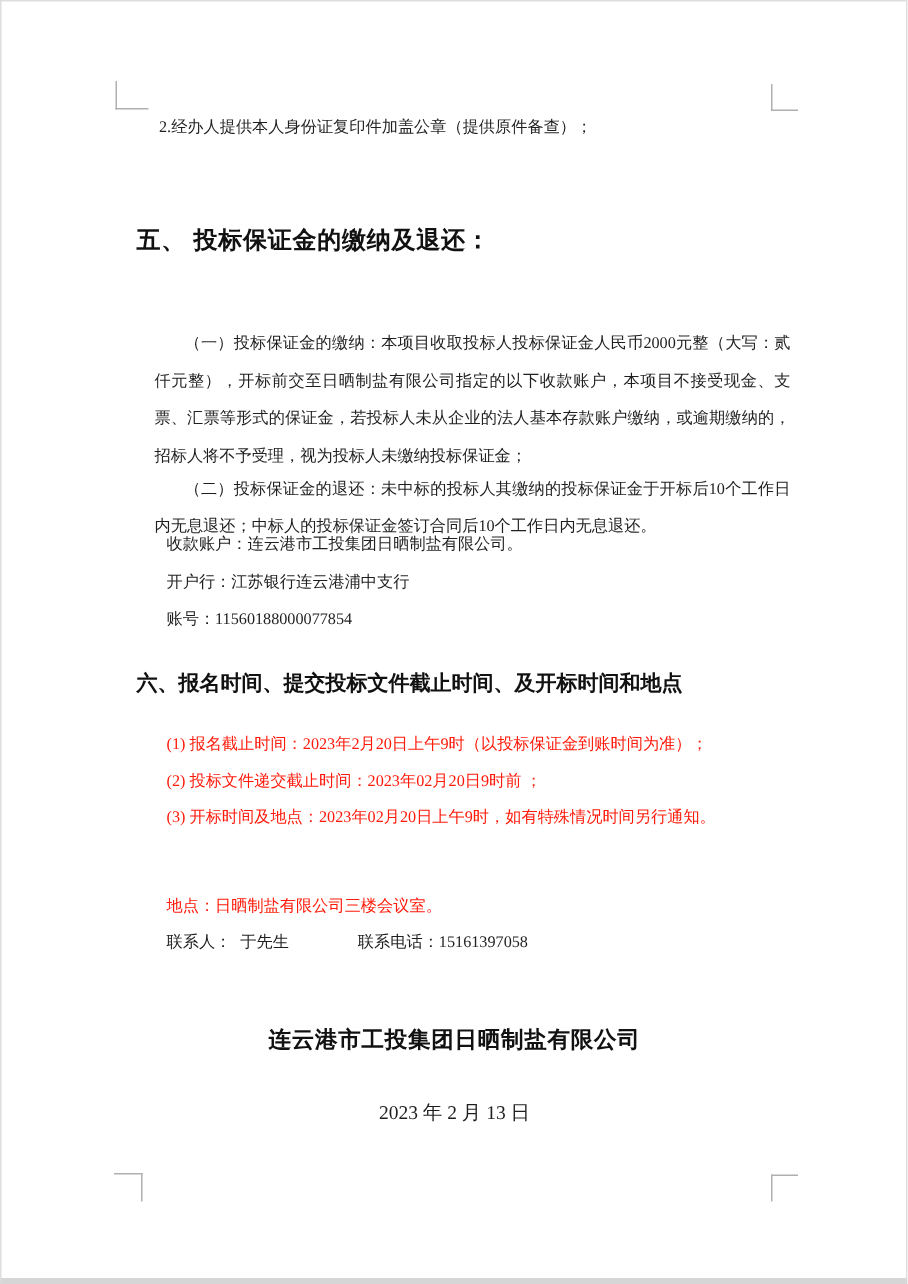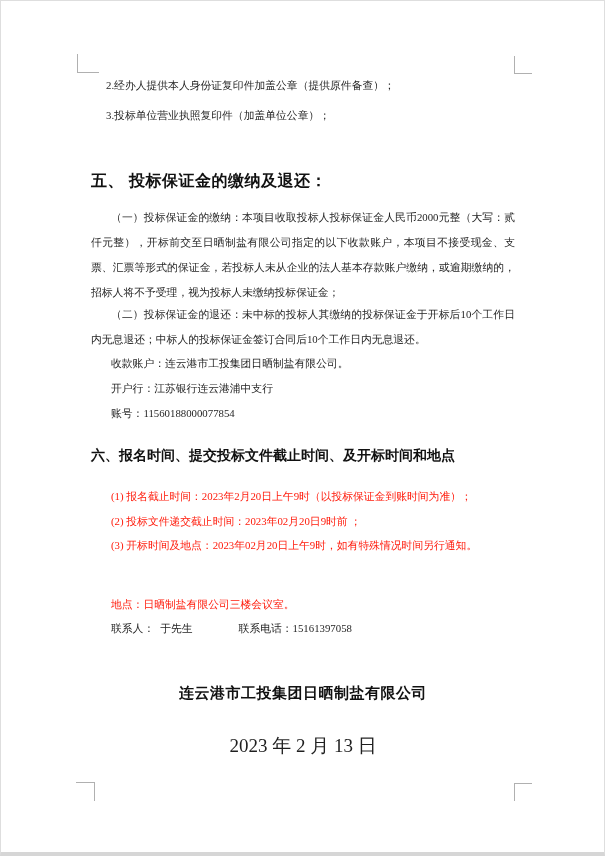--- a/index.html
+++ b/index.html
@@ -27,58 +27,57 @@
 
   .body-text { font-size:10.8px; }
   .prelude { top:69px; }
   .prelude .line { line-height:30px; padding-left:15px; }
 
   .heading {
     font-family:"Liberation Sans","DejaVu Sans",sans-serif;
     font-weight:bold; color:#111;
     white-space:nowrap;
   }
-  .h5 { top:156px; font-size:16px; line-height:22px; letter-spacing:0.5px; }
+  .h5 { top:136px; font-size:16px; line-height:22px; letter-spacing:0.5px; }
   .h6 { top:431px; font-size:14px; line-height:22px; }
 
-  .para { top:0; margin:0; line-height:25px; text-indent:20px; text-align:justify; }
+  .para { top:0; margin:12px; line-height:25px; text-indent:20px; text-align:justify; }
   .para-payment { top:204px; }
   .para-refund  { top:301px; }
 
   .bank-block { top:350px; }
   .bank-block .line { line-height:25px; padding-left:20px; white-space:nowrap; }
 
   .notice-block { top:483px; }
   .notice-block .line { line-height:24.5px; padding-left:20px; white-space:nowrap; }
   .red { color:#ff1a0a; }
 
   .contact .person { margin-left:6px; }
   .contact .phone-label { margin-left:46px; }
 
   .sign-company {
     top:683px; text-align:center;
     font-family:"Liberation Sans","DejaVu Sans",sans-serif;
     font-weight:bold; font-size:15px; color:#111; letter-spacing:0.5px;
   }
-  .sign-date { top:732px; text-align:center; font-size:19px; }
+  .sign-date { top:732px; text-align:center; font-size:13px; }
 </style>
 </head>
 <body>
 
 <div class="page">
   <div class="mark tl"></div>
   <div class="mark tr"></div>
   <div class="mark bl"></div>
   <div class="mark br"></div>
 
   <div class="content">
 
     <div class="abs prelude body-text">
       <div class="line">2.经办人提供本人身份证复印件加盖公章（提供原件备查）；</div>
-      <div class="line">3.投标单位营业执照复印件（加盖单位公章）；</div>
     </div>
 
     <h2 class="abs heading h5">五、 投标保证金的缴纳及退还：</h2>
 
     <p class="abs para para-payment body-text">（一）投标保证金的缴纳：本项目收取投标人投标保证金人民币2000元整（大写：贰仟元整），开标前交至日晒制盐有限公司指定的以下收款账户，本项目不接受现金、支票、汇票等形式的保证金，若投标人未从企业的法人基本存款账户缴纳，或逾期缴纳的，招标人将不予受理，视为投标人未缴纳投标保证金；</p>
     <p class="abs para para-refund body-text">（二）投标保证金的退还：未中标的投标人其缴纳的投标保证金于开标后10个工作日内无息退还；中标人的投标保证金签订合同后10个工作日内无息退还。</p>
 
     <div class="abs bank-block body-text">
       <div class="line">收款账户：连云港市工投集团日晒制盐有限公司。</div>
       <div class="line">开户行：江苏银行连云港浦中支行</div>

